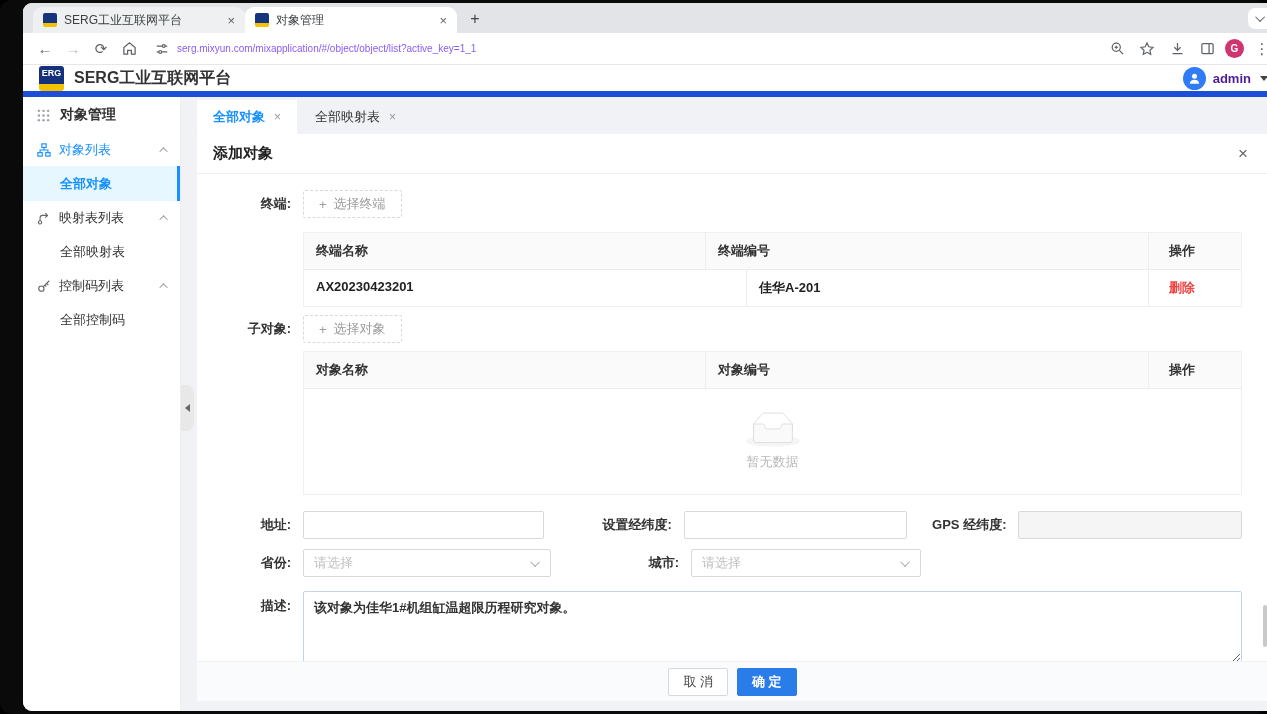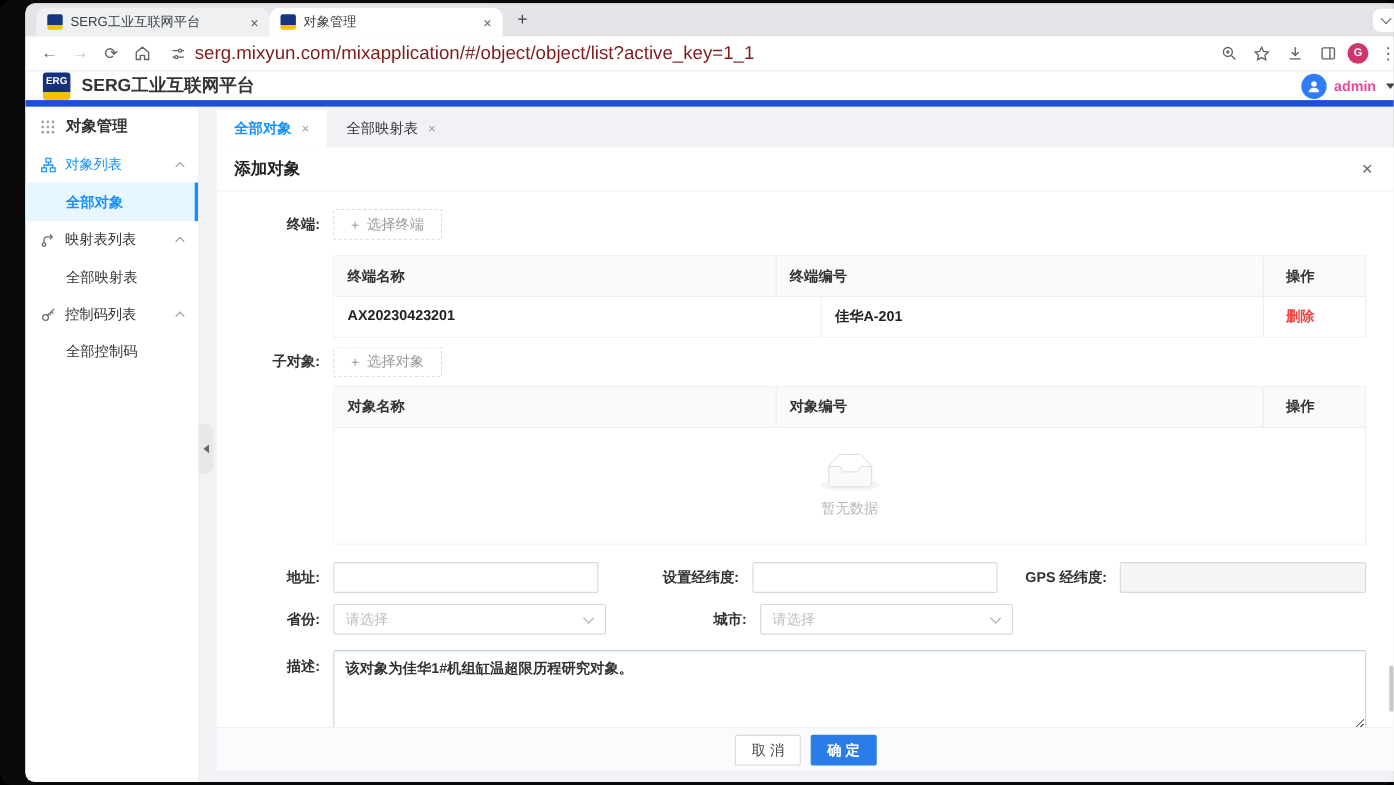--- a/index.html
+++ b/index.html
@@ -15,32 +15,32 @@
   .btab .btab-title { flex:1; white-space:nowrap; overflow:hidden; text-overflow:ellipsis; }
   .tab-close { color:#5f6368; font-size:13px; line-height:1; padding:0 2px; }
   .favicon { width:14px; height:14px; border-radius:2px; background:linear-gradient(#17357f 0 70%, #f2c200 70% 100%); color:#fff; font-size:5px; font-weight:bold; display:flex; align-items:center; justify-content:center; flex:none; }
   .newtab-btn { width:24px; height:24px; display:flex; align-items:center; justify-content:center; color:#444; font-size:16px; margin:0 0 2px 6px; }
   .strip-chevron { position:absolute; right:10px; top:5px; width:26px; height:21px; background:#fff; border-radius:7px; display:flex; align-items:center; justify-content:center; }
   .chev { width:7px; height:7px; border-left:1.6px solid #5f6368; border-bottom:1.6px solid #5f6368; transform:rotate(-45deg) translateY(-2px); }
   .toolbar { height:32px; background:#fff; display:flex; align-items:center; padding:0 10px; gap:4px; border-bottom:1px solid #e6e6e6; }
   .nav-ico { width:24px; height:24px; display:flex; align-items:center; justify-content:center; color:#5f6368; font-size:15px; flex:none; }
   .nav-ico.disabled { color:#bdc1c6; }
   .urlbar { flex:1; display:flex; align-items:center; gap:8px; height:26px; padding:0 10px; }
-  .url-text { font-size:17px; color:#7f1d1d; }
+  .url-text { font-size:10px; color:#8b5cf6; }
   .tool-right { display:flex; align-items:center; gap:6px; }
   .profile-badge { width:19px; height:19px; border-radius:50%; background:#d0356f; color:#fff; font-size:10px; font-weight:bold; display:flex; align-items:center; justify-content:center; }
   svg.cicon { display:block; }
 
   
   .appheader { height:32px; background:#fff; display:flex; align-items:center; padding:0 16px; border-bottom:6px solid #1d4ed8; }
   .applogo { width:25px; height:25px; border-radius:3px; background:linear-gradient(#15317e 0 72%, #f2c200 72% 100%); color:#fff; font-size:9px; font-weight:bold; display:flex; align-items:flex-start; justify-content:center; padding-top:2px; margin-right:10px; }
   .apptitle { font-size:16px; font-weight:bold; color:#333; }
   .header-right { margin-left:auto; display:flex; align-items:center; gap:7px; }
   .user-avatar { width:23px; height:23px; border-radius:50%; background:#2f7cf6; display:flex; align-items:center; justify-content:center; }
-  .user-name { font-size:13px; font-weight:bold; color:#ec4899; }
+  .user-name { font-size:13px; font-weight:bold; color:#4c1d95; }
   .caret-down { width:0; height:0; border-left:4px solid transparent; border-right:4px solid transparent; border-top:5px solid #444; margin-left:2px; }
 
   
   .content { flex:1; display:flex; position:relative; overflow:hidden; }
   .sidebar { width:158px; background:#fff; border-right:1px solid #eee; flex:none; }
   .side-title { height:36px; display:flex; align-items:center; gap:10px; padding:0 14px; font-size:14px; font-weight:bold; color:#333; }
   .side-parent { height:33px; display:flex; align-items:center; gap:8px; padding:0 12px 0 14px; font-size:13px; color:#333; cursor:pointer; }
   .side-parent .plabel { flex:1; }
   .side-parent.active { color:#1890ff; }
   .chev-up { width:6px; height:6px; border-left:1.4px solid #999; border-top:1.4px solid #999; transform:rotate(45deg) translateY(2px); }

